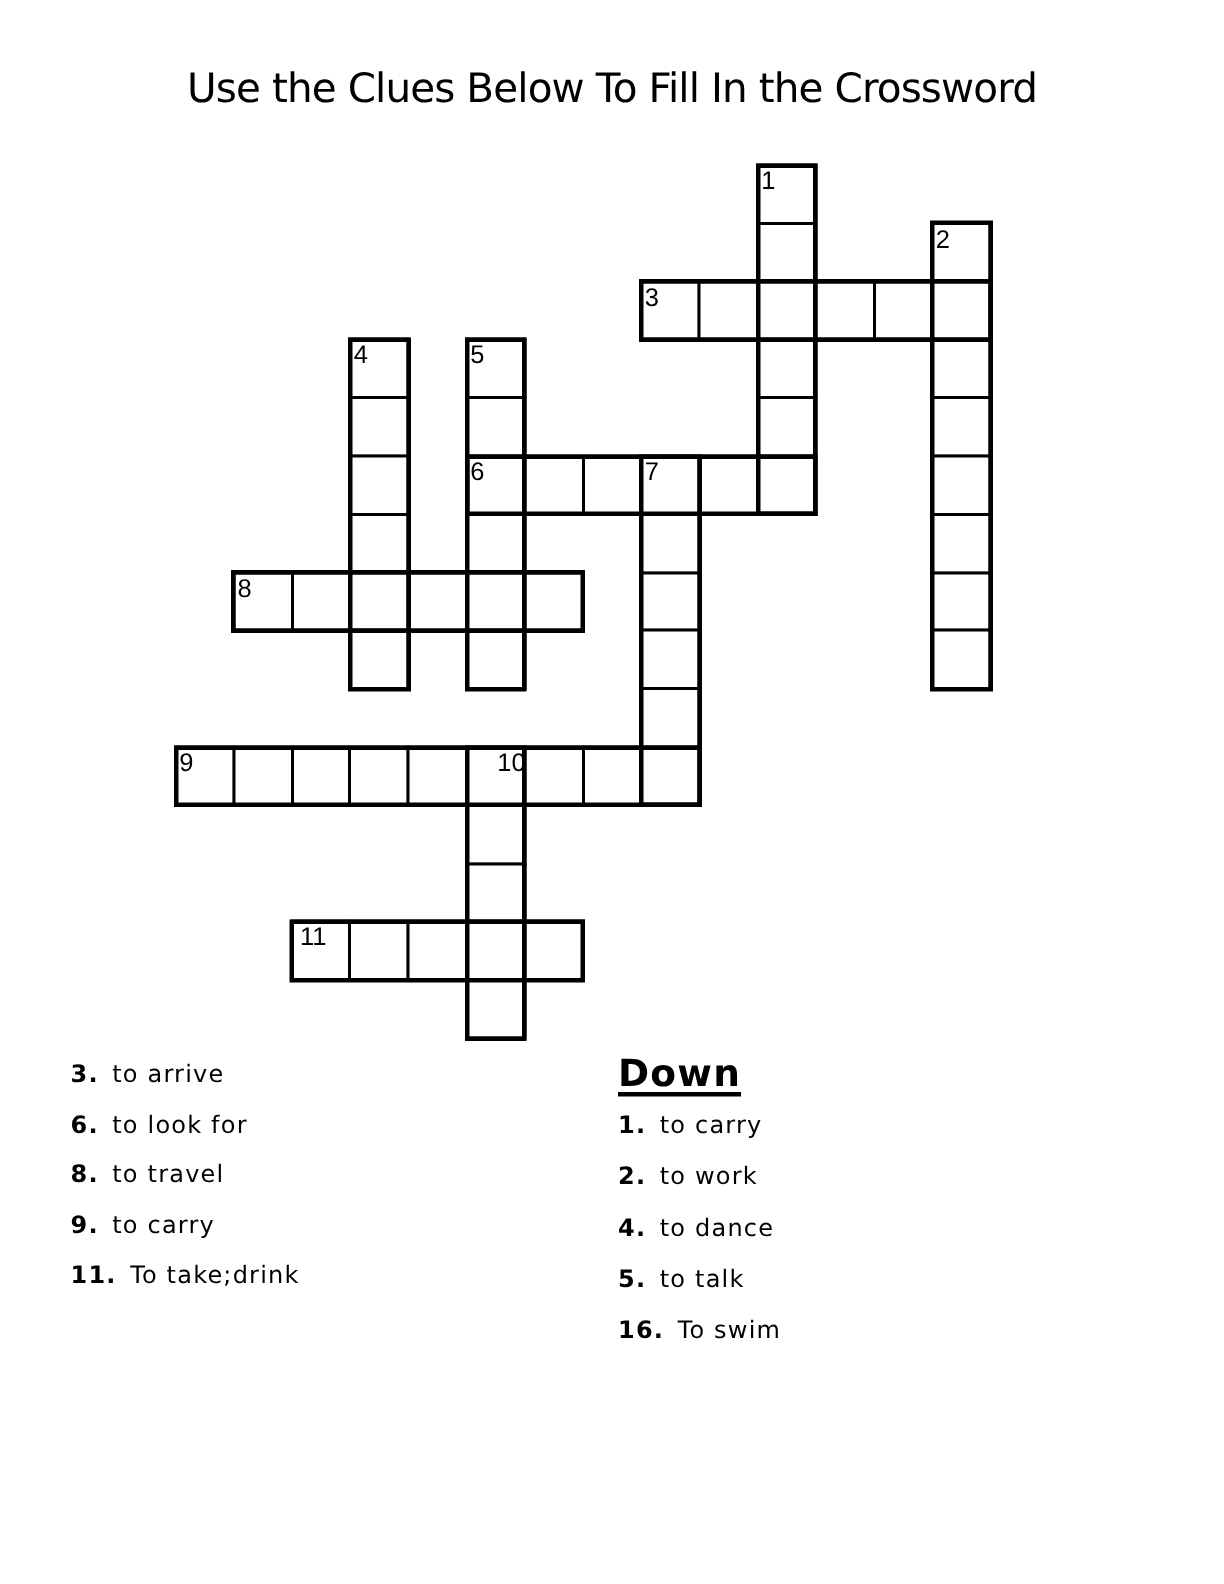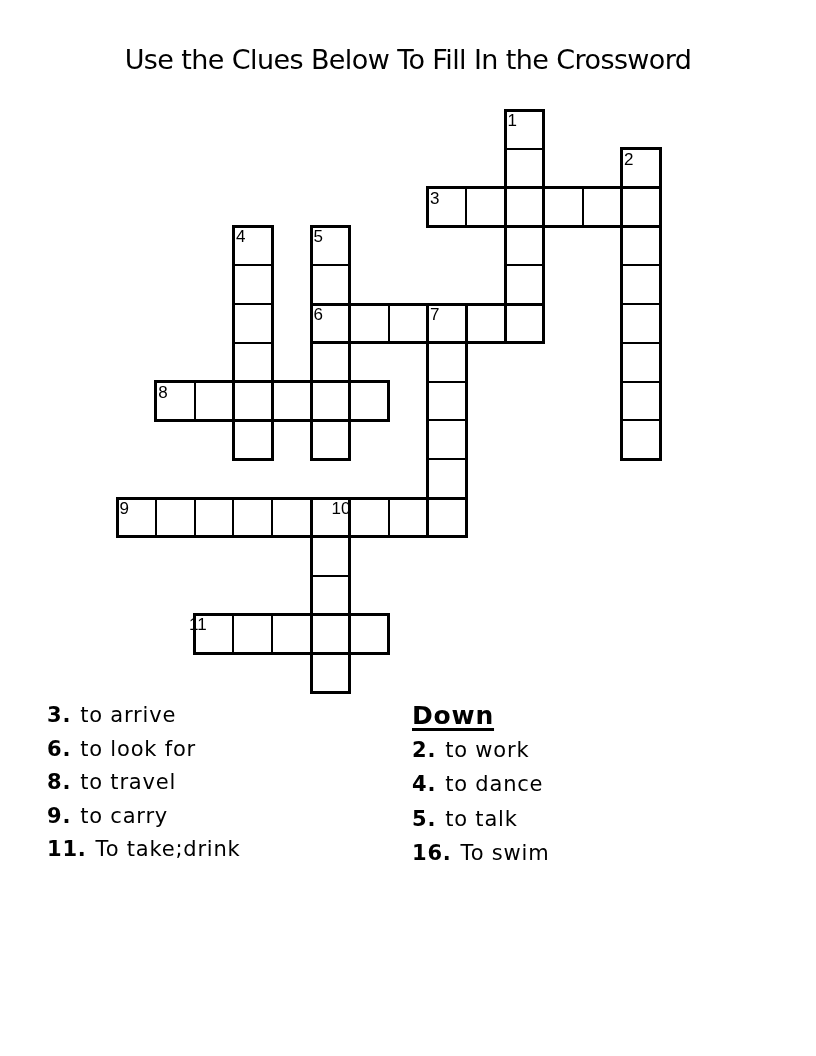--- a/index.html
+++ b/index.html
@@ -76,21 +76,21 @@
     text-decoration: underline;
     text-decoration-thickness: 2.5px;
     text-underline-offset: 4px;
   }
   .clue-list {
     list-style: none;
     margin: 0;
     padding: 0;
   }
   .clue-list li {
-    font-size: 21px;
+    font-size: 16px;
     line-height: 33.6px;
     letter-spacing: 0.8px;
     white-space: nowrap;
   }
   .clue-col.down .clue-list li { line-height: 34.3px; }
   .clue-num {
     font-weight: bold;
     margin-right: 9px;
   }
 </style>
@@ -175,36 +175,37 @@
       <span class="cell-number" style="left: 313.5px; top: 306px;">6</span>
       <div class="word-outline" style="left: 425.9px; top: 302.5px; width: 41.8px; height: 235.8px;"></div>
       <span class="cell-number" style="left: 429.9px; top: 306px;">7</span>
       <div class="word-outline" style="left: 154.3px; top: 380.1px; width: 235.8px; height: 41.8px;"></div>
       <span class="cell-number" style="left: 158.3px; top: 383.6px;">8</span>
       <div class="word-outline" style="left: 115.5px; top: 496.5px; width: 352.2px; height: 41.8px;"></div>
       <span class="cell-number" style="left: 119.5px; top: 500px;">9</span>
       <div class="word-outline" style="left: 309.5px; top: 496.5px; width: 41.8px; height: 197px;"></div>
       <span class="cell-number" style="left: 313.5px; top: 500px; padding-left: 18px;">10</span>
       <div class="word-outline" style="left: 193.1px; top: 612.9px; width: 197px; height: 41.8px;"></div>
-      <span class="cell-number" style="left: 189px; top: 616.4px;">11</span>
+      <span class="cell-number" style="left: 200px; top: 616.4px;">11</span>
     </div>
 
   <div class="clue-col across">
     <ul class="clue-list">
       <li><span class="clue-num">3.</span><span class="clue-text">to arrive</span></li>
       <li><span class="clue-num">6.</span><span class="clue-text">to look for</span></li>
       <li><span class="clue-num">8.</span><span class="clue-text">to travel</span></li>
       <li><span class="clue-num">9.</span><span class="clue-text">to carry</span></li>
       <li><span class="clue-num">11.</span><span class="clue-text">To take;drink</span></li>
     </ul>
   </div>
 
   <div class="clue-col down">
     <h2 class="clue-heading">Down</h2>
     <ul class="clue-list">
+      <li><span class="clue-num">1.</span><span class="clue-text">to carry</span></li>
       <li><span class="clue-num">2.</span><span class="clue-text">to work</span></li>
       <li><span class="clue-num">4.</span><span class="clue-text">to dance</span></li>
       <li><span class="clue-num">5.</span><span class="clue-text">to talk</span></li>
       <li><span class="clue-num">16.</span><span class="clue-text">To swim</span></li>
     </ul>
   </div>
 
 </div>
 
 </body></html>

